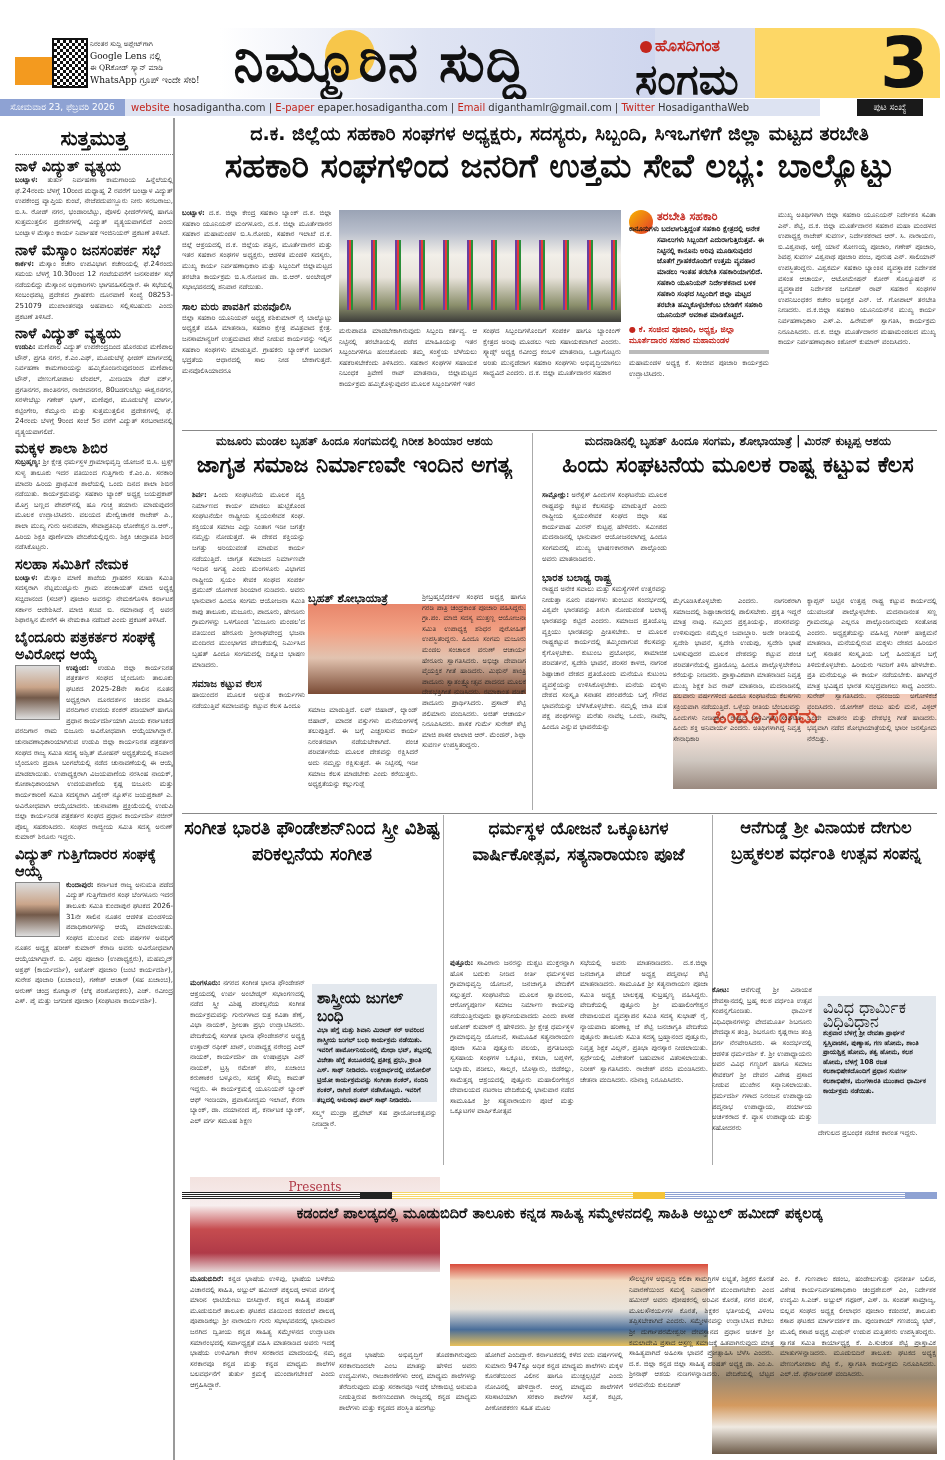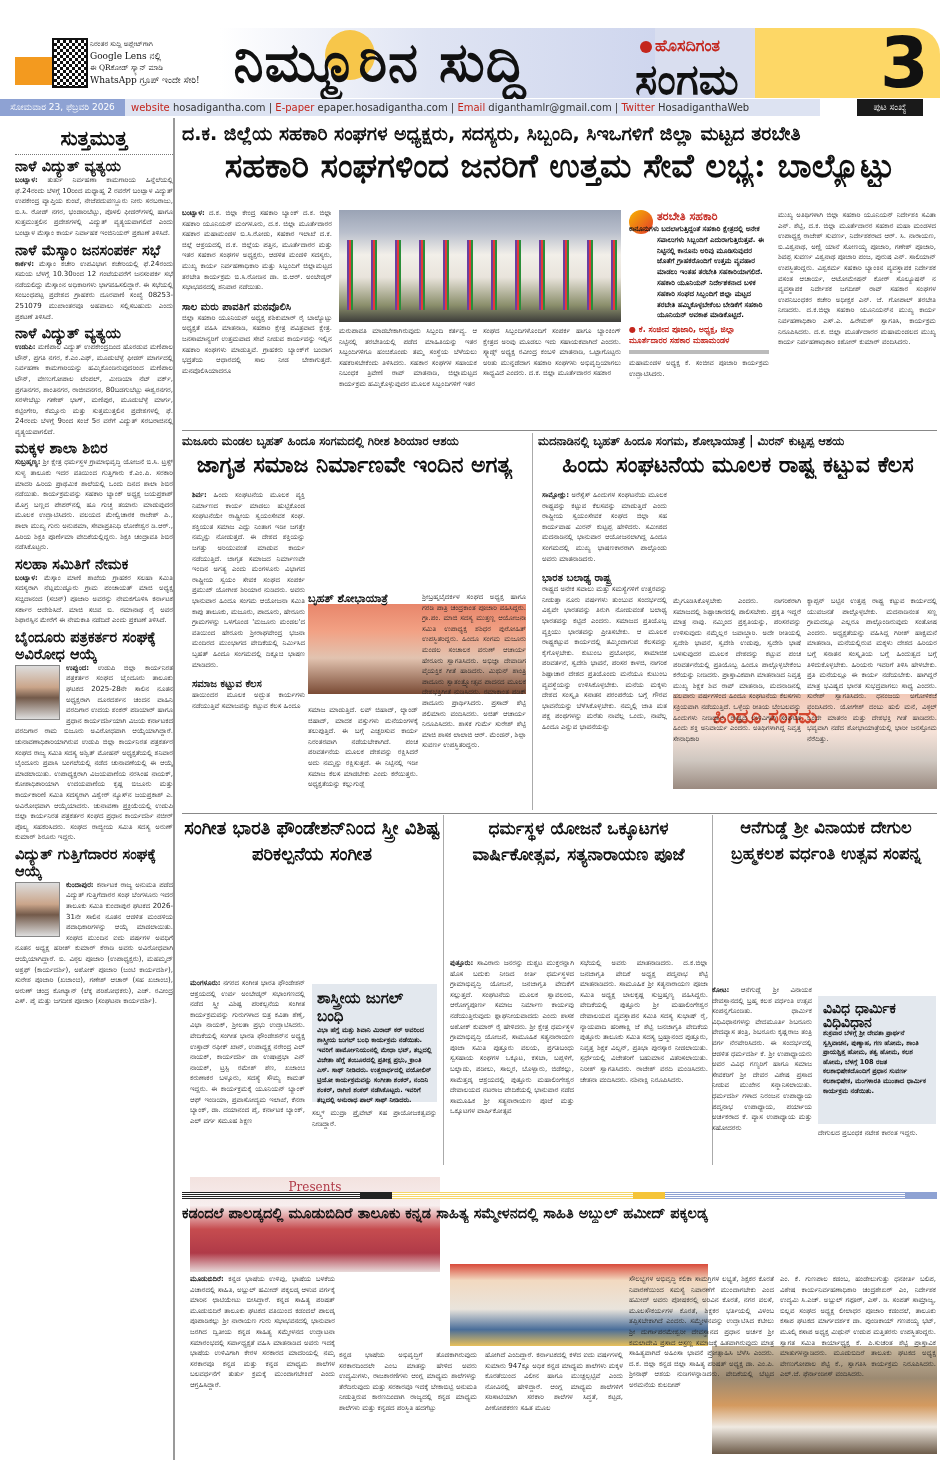--- a/index.html
+++ b/index.html
@@ -23,21 +23,21 @@
 .strip .pill{position:absolute;left:857px;width:66px;height:17px;background:#1a1a1a;color:#fff;text-align:center;font-size:9px}
 
 .lcol{left:15px;top:118px;width:160px;height:1342px;border-right:2px solid #999}
 .sutta{text-align:center;font-size:20px;font-weight:bold;margin:8px 0 4px;font-family:"DejaVu Serif",serif;position:relative}
 .brief{margin-top:3px}
 .brief h3{font-size:14.5px;line-height:17px;font-weight:bold}
 .brief p{font-size:7px;line-height:10.6px;color:#222;text-align:justify}
 .brief p b{font-weight:bold}
 .photo-box{float:left;width:45px;height:55px;margin:2px 6px 2px 0;background:linear-gradient(180deg,#ddd 0,#caa58a 40%,#735a4a 60%,#ddd 100%);border:1px solid #888}
 
-.kicker{font-weight:bold;font-family:"DejaVu Sans",sans-serif}
+.kicker{font-weight:bold;text-align:center;font-family:"DejaVu Sans",sans-serif}
 .headline{font-weight:bold;text-align:center;font-family:"DejaVu Serif",serif}
 .col-text{font-size:7px;line-height:10.6px;color:#222;text-align:justify;overflow:hidden}
 .col-text b{font-weight:bold}
 .sub{font-size:10px;font-weight:bold;margin-top:7px;line-height:13px}
 .img{background:#999;overflow:hidden;position:relative}
 .divider-v{width:1px;background:#aaa}
 .divider-h{height:1px;background:#aaa}
 .quote-box{font-size:7.5px;line-height:11px}
 .gray-box{background:#e3e8ee;padding:5px}
 </style>
@@ -180,21 +180,21 @@
 <div class="abs headline" style="left:446px;top:815px;width:265px;font-size:17px;line-height:26px">ಧರ್ಮಸ್ಥಳ ಯೋಜನೆ ಒಕ್ಕೂಟಗಳ ವಾರ್ಷಿಕೋತ್ಸವ, ಸತ್ಯನಾರಾಯಣ ಪೂಜೆ</div>
 <div class="abs img" style="left:450px;top:872px;width:258px;height:82px;background:linear-gradient(180deg,#d94a3a 0,#f2d9c0 20%,#e9e4dc 55%,#4a6e9a 80%,#e8c05a 100%)"></div>
 <div class="abs col-text" style="left:450px;top:958px;width:124px;height:180px"><b>ಪುತ್ತೂರು:</b> <span>ಸಾವಿರಾರು ಜನರನ್ನು ದುಶ್ಚಟ ಮುಕ್ತರನ್ನಾಗಿ ಹೊಸ ಬದುಕು ನೀಡಿದ ಕೀರ್ತಿ ಧರ್ಮಸ್ಥಳದ ಗ್ರಾಮಾಭಿವೃದ್ಧಿ ಯೋಜನೆ, ಜನಜಾಗೃತಿ ವೇದಿಕೆಗೆ ಸಲ್ಲುತ್ತದೆ. ಸಂಘಟನೆಯ ಮೂಲಕ ಸ್ವಾವಲಂಬಿ, ಆರೋಗ್ಯಪೂರ್ಣ ಸಮಾಜ ನಿರ್ಮಾಣ ಕಾರ್ಯವು ನಡೆಯುತ್ತಿರುವುದು ಶ್ಲಾಘನೀಯವಾದದು ಎಂದು ಶಾಸಕ ಅಶೋಕ್ ಕುಮಾರ್ ರೈ ಹೇಳಿದರು. ಶ್ರೀ ಕ್ಷೇತ್ರ ಧರ್ಮಸ್ಥಳ ಗ್ರಾಮಾಭಿವೃದ್ಧಿ ಯೋಜನೆ, ಸಾಮೂಹಿಕ ಸತ್ಯನಾರಾಯಣ ಪೂಜಾ ಸಮಿತಿ ಪುತ್ತೂರು ವಲಯ, ಪ್ರಗತಿಬಂಧು ಸ್ವಸಹಾಯ ಸಂಘಗಳ ಒಕ್ಕೂಟ, ಕಸಬಾ, ಬಪ್ಪಳಿಗೆ, ಬಲ್ನಾಡು, ಪಡೀಲು, ಸಾಲ್ಮರ, ಬೊಳ್ವಾರು, ಜಿಡೆಕಲ್ಲು, ಸಾಮೆತ್ತಡ್ಕ ಆಶ್ರಯದಲ್ಲಿ ಪುತ್ತೂರು ಮಹಾಲಿಂಗೇಶ್ವರ ದೇವಾಲಯದ ನಟರಾಜ ವೇದಿಕೆಯಲ್ಲಿ ಭಾನುವಾರ ನಡೆದ ಸಾಮೂಹಿಕ ಶ್ರೀ ಸತ್ಯನಾರಾಯಣ ಪೂಜೆ ಮತ್ತು ಒಕ್ಕೂಟಗಳ ವಾರ್ಷಿಕೋತ್ಸವ</span></div>
 <div class="abs col-text" style="left:580px;top:958px;width:128px;height:180px">ಸಭೆಯಲ್ಲಿ ಅವರು ಮಾತನಾಡಿದರು. ದ.ಕ.ಜಿಲ್ಲಾ ಜನಜಾಗೃತಿ ವೇದಿಕೆ ಅಧ್ಯಕ್ಷ ಪದ್ಮನಾಭ ಶೆಟ್ಟಿ ಮಾತನಾಡಿದರು. ಸಾಮೂಹಿಕ ಶ್ರೀ ಸತ್ಯನಾರಾಯಣ ಪೂಜಾ ಸಮಿತಿ ಅಧ್ಯಕ್ಷ ಬಾಲಕೃಷ್ಣ ಸುಬ್ರಹ್ಮಣ್ಯ ವಹಿಸಿದ್ದರು. ವೇದಿಕೆಯಲ್ಲಿ ಪುತ್ತೂರು ಶ್ರೀ ಮಹಾಲಿಂಗೇಶ್ವರ ದೇವಾಲಯದ ವ್ಯವಸ್ಥಾಪನ ಸಮಿತಿ ಸದಸ್ಯ ಸುಭಾಷ್ ರೈ, ನ್ಯಾಯವಾದಿ ಹರಿಣಾಕ್ಷಿ ಜೆ ಶೆಟ್ಟಿ ಜನಜಾಗೃತಿ ವೇದಿಕೆಯ ಪುತ್ತೂರು ತಾಲೂಕು ಸಮಿತಿ ಸದಸ್ಯ ಬ್ರಹ್ಮಾನಂದ ಪುತ್ತೂರು, ನಿವೃತ್ತ ಶಿಕ್ಷಕ ವಿಲ್ಸನ್, ಪ್ರತಿಭಾ ಪುರಸ್ಕಾರ ನೀಡಲಾಯಿತು. ಸ್ಪರ್ಧೆಯಲ್ಲಿ ವಿಜೇತರಿಗೆ ಬಹುಮಾನ ವಿತರಿಸಲಾಯಿತು. ನಿರೀಶ್ ಸ್ವಾಗತಿಸಿದರು. ರಾಜೇಶ್ ವರದಿ ಮಂಡಿಸಿದರು. ಚೇತನಾ ವಂದಿಸಿದರು. ನಶಿನಾಕ್ಷಿ ನಿರೂಪಿಸಿದರು.</div>
 <div class="abs divider-v" style="left:712px;top:815px;height:350px"></div>
 
 <div class="abs headline" style="left:715px;top:815px;width:222px;font-size:16.5px;line-height:26px">ಆನೆಗುಡ್ಡೆ ಶ್ರೀ ವಿನಾಯಕ ದೇಗುಲ ಬ್ರಹ್ಮಕಲಶ ವರ್ಧಂತಿ ಉತ್ಸವ ಸಂಪನ್ನ</div>
 <div class="abs img" style="left:712px;top:872px;width:225px;height:108px;background:linear-gradient(180deg,#c9b9a0 0,#9c8a72 30%,#d49a5f 55%,#efe9e1 75%,#6d5c4a 100%)"></div>
 <div class="abs col-text" style="left:712px;top:985px;width:100px;height:160px"><b>ಕೋಟ:</b> <span>ಆನೆಗುಡ್ಡೆ ಶ್ರೀ ವಿನಾಯಕ ದೇವಸ್ಥಾನದಲ್ಲಿ ಬ್ರಹ್ಮ ಕಲಶ ವರ್ಧಂತಿ ಉತ್ಸವ ಸಂಪನ್ನಗೊಂಡಿತು. ಧಾರ್ಮಿಕ ವಿಧಿವಿಧಾನಗಳನ್ನು ವೇದಮೂರ್ತಿ ಶಿಬರೂರು ವೇದವ್ಯಾಸ ತಂತ್ರಿ, ಶಿಬರೂರು ಕೃಷ್ಣರಾಜ ತಂತ್ರಿ ವರ್ಗ ನೆರವೇರಿಸಿದರು. ಈ ಸಂದರ್ಭದಲ್ಲಿ ಆಡಳಿತ ಧರ್ಮದರ್ಶಿ ಕೆ. ಶ್ರೀ ಉಪಾಧ್ಯಾಯರು ಅವರ ವಿವಿಧ ಗಣ್ಯರಿಗೆ ಹಾಗೂ ಸಮಾಜ ಸೇವಕರಿಗೆ ಶ್ರೀ ದೇವರ ವಿಶೇಷ ಪ್ರಸಾದ ನೀಡುವ ಮುಖೇನ ಸನ್ಮಾನಿಸಲಾಯಿತು. ಧರ್ಮದರ್ಶಿ ಗಳಾದ ನಿರಂಜನ ಉಪಾಧ್ಯಾಯ ಪದ್ಮನಾಭ ಉಪಾಧ್ಯಾಯ, ಪರ್ಯಾಯ ಅರ್ಚಕರಾದ ಕೆ. ವ್ಯಾಸ ಉಪಾಧ್ಯಾಯ ಮತ್ತು ಸಹೋದರರು</span></div>
 <div class="abs gray-box" style="left:818px;top:996px;width:118px;height:128px">
-  <div style="font-size:14px;line-height:14px;font-weight:bold">ವಿವಿಧ ಧಾರ್ಮಿಕ ವಿಧಿವಿಧಾನ</div>
+  <div style="font-size:16px;line-height:14px;font-weight:normal">ವಿವಿಧ ಧಾರ್ಮಿಕ ವಿಧಿವಿಧಾನ</div>
   <div style="font-size:6.6px;line-height:9.6px;font-weight:bold">ಶುಕ್ರವಾರ ಬೆಳಗ್ಗೆ ಶ್ರೀ ದೇವತಾ ಪ್ರಾರ್ಥನೆ ಸ್ವಸ್ತಿವಾಚನ, ಪುಣ್ಯಾಹ, ಗಣ ಹೋಮ, ಶಾಂತಿ ಪ್ರಾಯಶ್ಚಿತ್ತ ಹೋಮ, ತತ್ವ ಹೋಮ, ಕಲಶ ಹೋಮ, ಬೆಳಗ್ಗೆ 108 ರಜತ ಕಲಶಾಭಿಷೇಕದೊಂದಿಗೆ ಪ್ರಧಾನ ಸುವರ್ಣ ಕಲಶಾಭಿಷೇಕ, ಮಂಗಳಾರತಿ ಮುಂತಾದ ಧಾರ್ಮಿಕ ಕಾರ್ಯಕ್ರಮ ನಡೆಯಿತು.</div>
 </div>
 <div class="abs col-text" style="left:818px;top:1128px;width:118px;height:20px">ದೇಗುಲದ ಪ್ರಬಂಧಕ ನಟೇಶ ಕಾರಂತ ಇದ್ದರು.</div>
 
 <div class="abs" style="left:182px;top:1192px;width:755px;height:7px;display:flex">
   <div style="flex:1;background:repeating-linear-gradient(180deg,#222 0 1px,#fff 1px 2px)"></div>
   <div style="width:32px;background:#222"></div>
   <div style="flex:1.35;background:repeating-linear-gradient(180deg,#f5d768 0 1px,#fff 1px 2px)"></div>
   <div style="width:32px;background:#f5c438"></div>
   <div style="flex:1.35;background:repeating-linear-gradient(180deg,#8ea2d3 0 1px,#fff 1px 2px)"></div>

